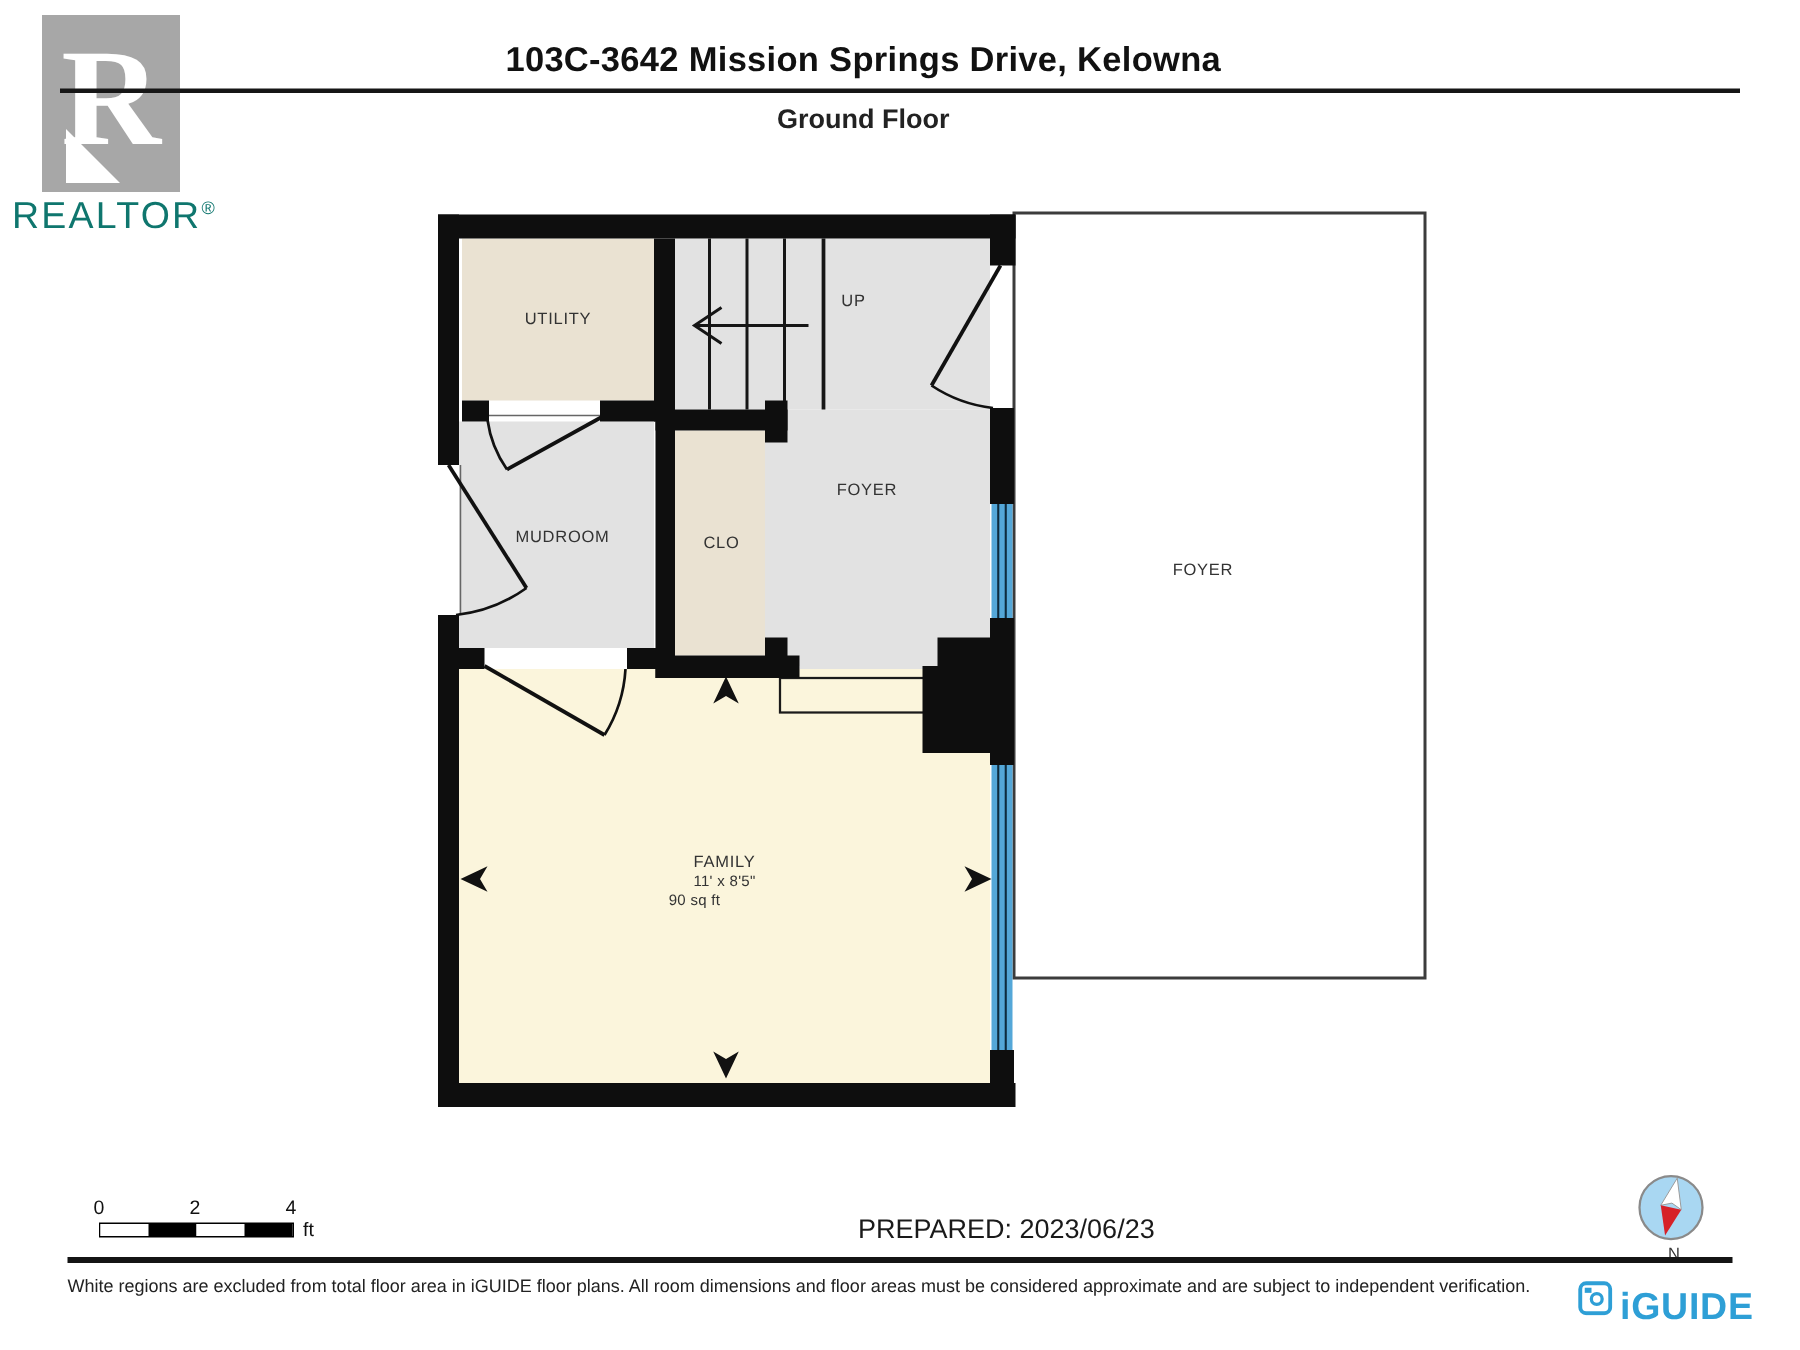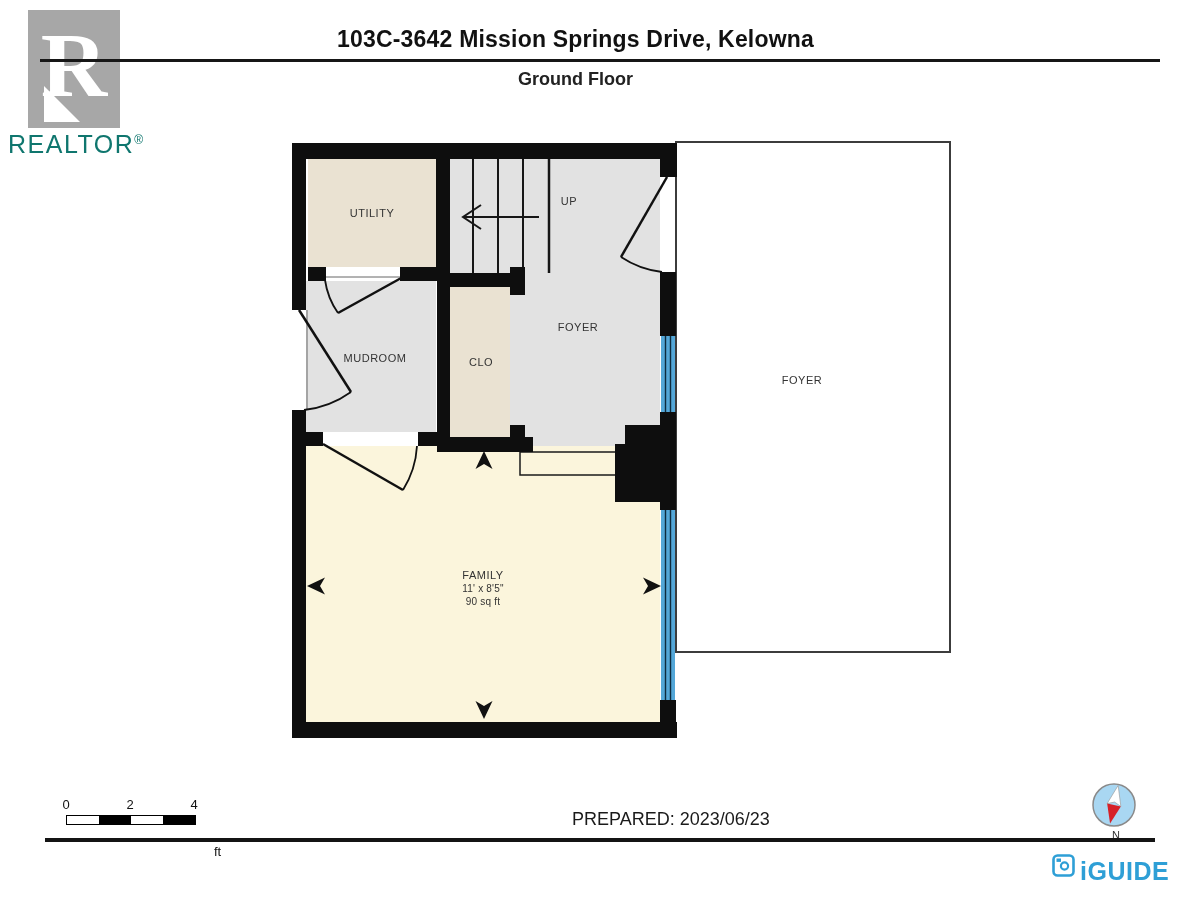--- a/index.html
+++ b/index.html
@@ -149,45 +149,46 @@
   </svg>
 
   <div class="abs rlabel" style="left:372px;top:213px;">UTILITY</div>
   <div class="abs rlabel" style="left:569px;top:201px;">UP</div>
   <div class="abs rlabel" style="left:578px;top:327px;">FOYER</div>
   <div class="abs rlabel" style="left:375px;top:358px;">MUDROOM</div>
   <div class="abs rlabel" style="left:481px;top:362px;">CLO</div>
   <div class="abs rlabel" style="left:802px;top:380px;">FOYER</div>
   <div class="abs rlabel" style="left:483px;top:575px;">FAMILY</div>
   <div class="abs rlabel rsmall" style="left:483px;top:588px;">11' x 8'5"</div>
-  <div class="abs rlabel rsmall" style="left:483px;top:601px;">90 sq ft</div>
+  <div class="abs rlabel rsmall" style="left:463px;top:601px;">90 sq ft</div>
 
   <div class="abs tick" style="left:66px;top:797px;">0</div>
   <div class="abs tick" style="left:130px;top:797px;">2</div>
   <div class="abs tick" style="left:194px;top:797px;">4</div>
   <div id="scalebar" class="abs">
     <div class="segw"></div>
     <div class="segb"></div>
     <div class="segw"></div>
     <div class="segb"></div>
   </div>
-  <div id="scale-unit" class="abs" style="left:214px;top:812px;margin-top:32px;">ft</div>
+  <div id="scale-unit" class="abs" style="left:202px;top:812px;">ft</div>
 
   <div id="prepared" class="abs">PREPARED: 2023/06/23</div>
 
   <svg id="compass" class="abs" width="58" height="62" viewBox="0 0 58 62">
     <circle cx="29" cy="26" r="21" fill="#a9d7f2" stroke="#8a8a8a" stroke-width="1.5"></circle>
     <g transform="rotate(12 29 26)">
       <polygon points="29,6 36,26 29,23 22,26" fill="#ffffff" stroke="#999" stroke-width="0.6"></polygon>
       <polygon points="22,26 36,26 29,45" fill="#d62128"></polygon>
     </g>
     <text x="31" y="60" font-size="11" fill="#333" text-anchor="middle">N</text>
   </svg>
 
   <div id="footer-rule" class="abs"></div>
+  <div id="disclaimer" class="abs">White regions are excluded from total floor area in iGUIDE floor plans. All room dimensions and floor areas must be considered approximate and are subject to independent verification.</div>
 
   <div id="iguide" class="abs">
     <svg width="23" height="23" viewBox="0 0 23 23">
       <rect x="1.5" y="1.5" width="20" height="20" rx="4" fill="none" stroke="#2e9fd6" stroke-width="2.6"></rect>
       <circle cx="12.5" cy="12" r="3.6" fill="none" stroke="#2e9fd6" stroke-width="2.2"></circle>
       <rect x="4.5" y="4.5" width="4.5" height="3.4" fill="#2e9fd6"></rect>
     </svg>
     <span id="iguide-word">iGUIDE</span>
   </div>
 

